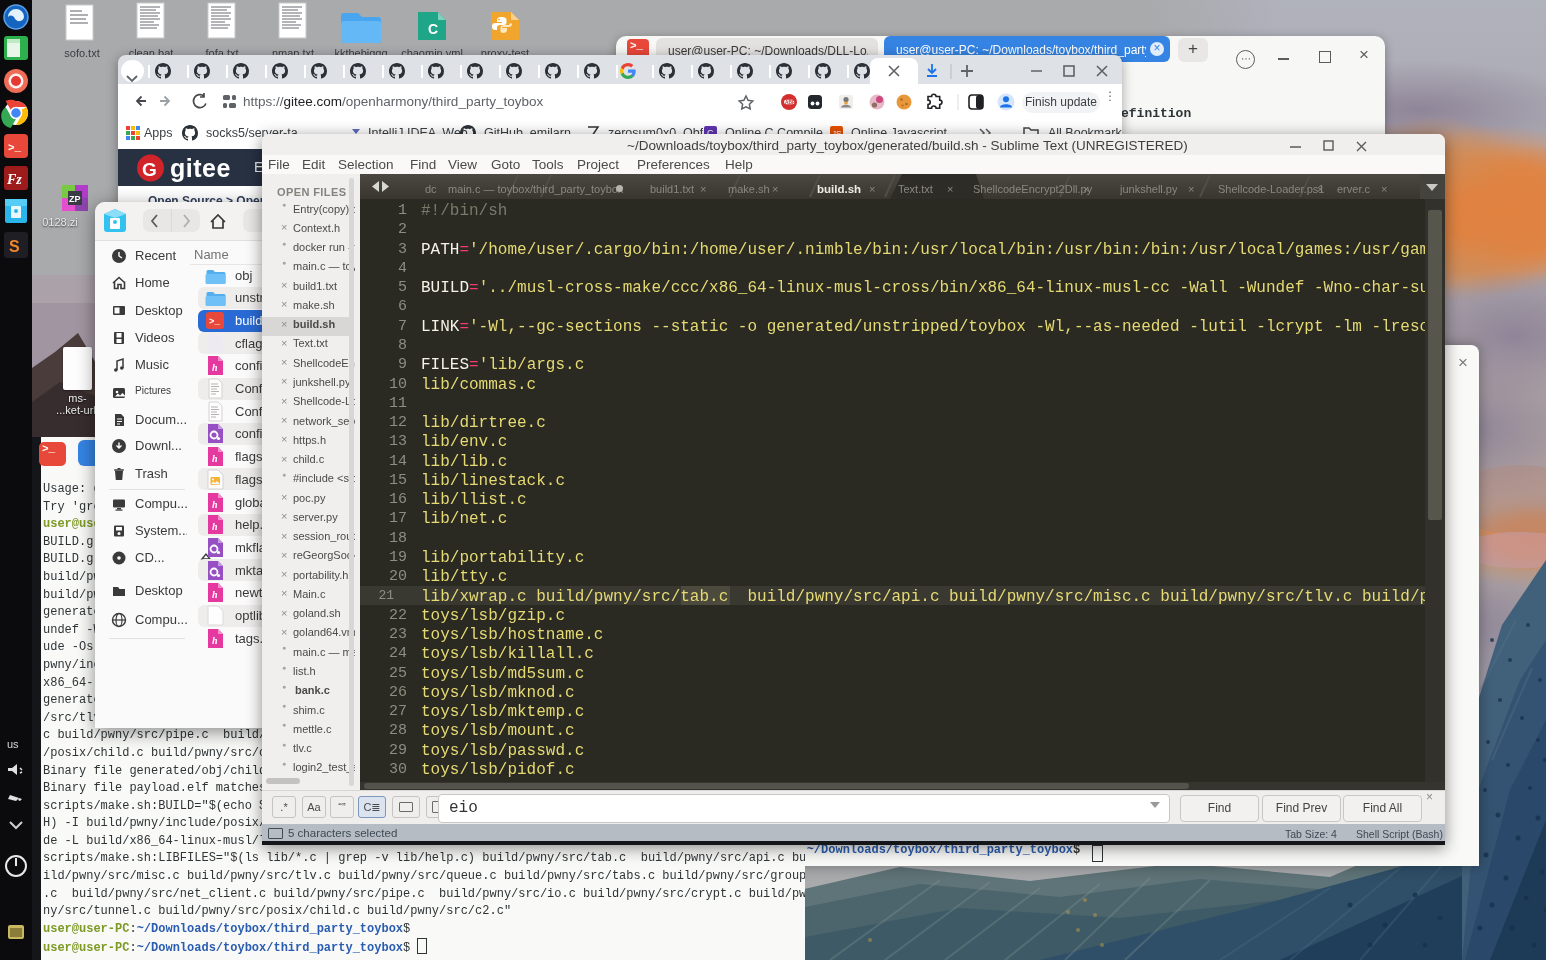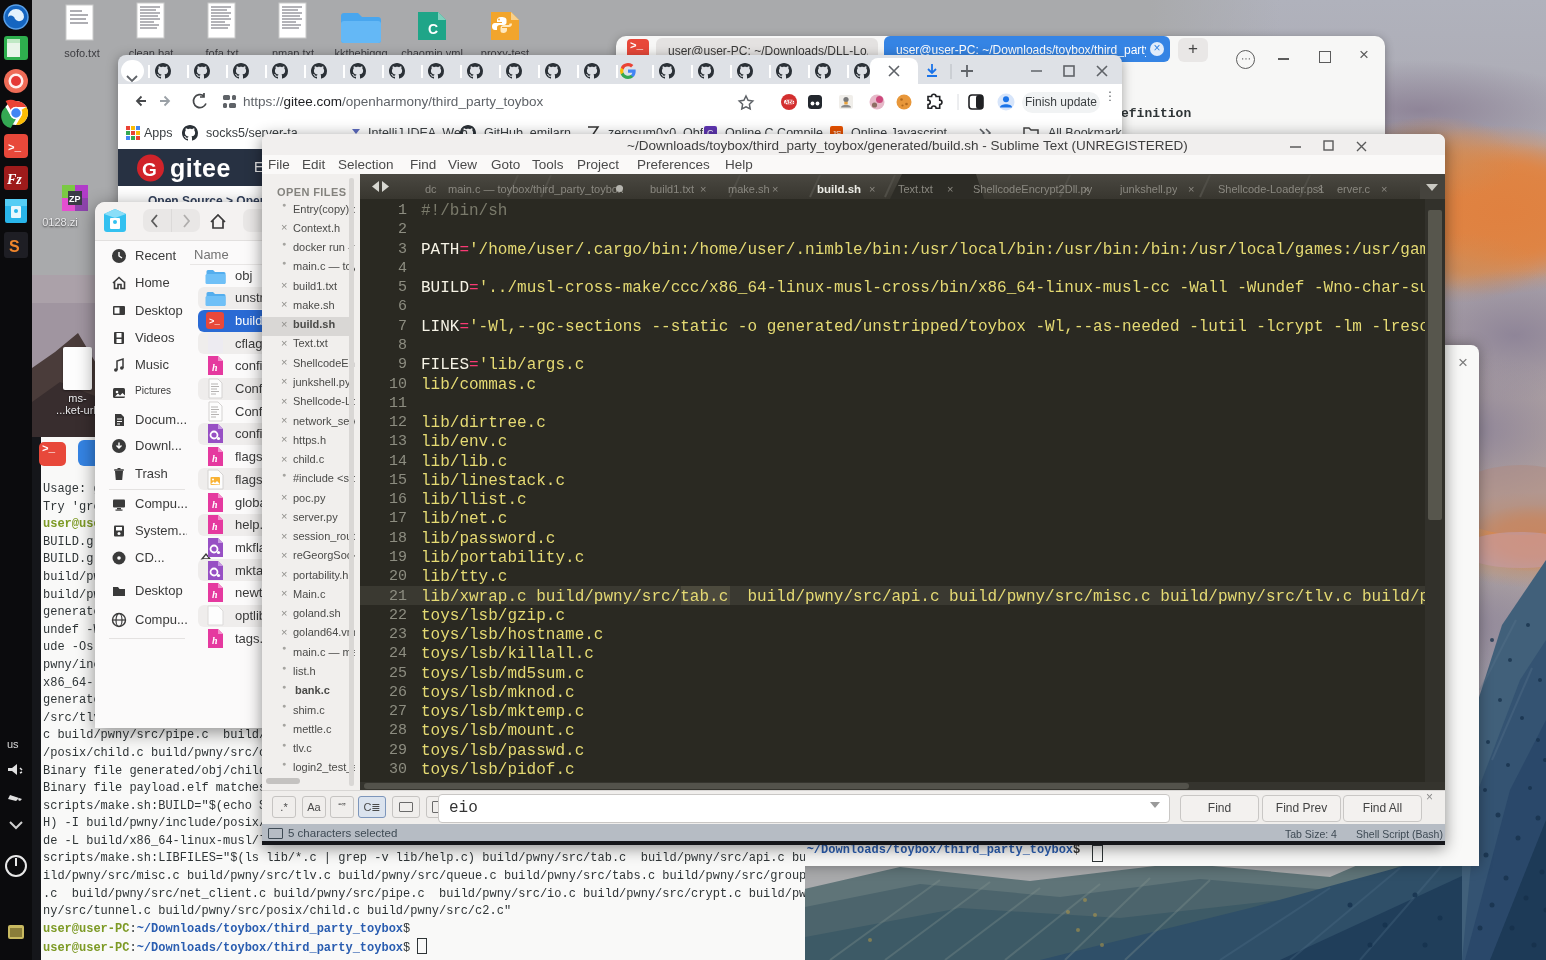--- a/index.html
+++ b/index.html
@@ -753,26 +753,25 @@
 <div class="a mono tl" style="left:159px;top:299.3px;width:1004px;font-size:16px"><span style="color:#e5da73">lib/env.c</span></div>
 <div class="a mono" style="left:117px;top:318.6px;width:28px;text-align:right;font-size:15px;color:#8d8d81">14</div>
 <div class="a mono tl" style="left:159px;top:318.6px;width:1004px;font-size:16px"><span style="color:#e5da73">lib/lib.c</span></div>
 <div class="a mono" style="left:117px;top:337.9px;width:28px;text-align:right;font-size:15px;color:#8d8d81">15</div>
 <div class="a mono tl" style="left:159px;top:337.9px;width:1004px;font-size:16px"><span style="color:#e5da73">lib/linestack.c</span></div>
 <div class="a mono" style="left:117px;top:357.1px;width:28px;text-align:right;font-size:15px;color:#8d8d81">16</div>
 <div class="a mono tl" style="left:159px;top:357.1px;width:1004px;font-size:16px"><span style="color:#e5da73">lib/llist.c</span></div>
 <div class="a mono" style="left:117px;top:376.4px;width:28px;text-align:right;font-size:15px;color:#8d8d81">17</div>
 <div class="a mono tl" style="left:159px;top:376.4px;width:1004px;font-size:16px"><span style="color:#e5da73">lib/net.c</span></div>
 <div class="a mono" style="left:117px;top:395.7px;width:28px;text-align:right;font-size:15px;color:#8d8d81">18</div>
-<div class="a mono tl" style="left:159px;top:395.7px;width:1004px;font-size:16px"><span style="color:#e5da73">lib/password.c</span></div>
 <div class="a mono" style="left:117px;top:415.0px;width:28px;text-align:right;font-size:15px;color:#8d8d81">19</div>
 <div class="a mono tl" style="left:159px;top:415.0px;width:1004px;font-size:16px"><span style="color:#e5da73">lib/portability.c</span></div>
 <div class="a mono" style="left:117px;top:434.2px;width:28px;text-align:right;font-size:15px;color:#8d8d81">20</div>
 <div class="a mono tl" style="left:159px;top:434.2px;width:1004px;font-size:16px"><span style="color:#e5da73">lib/tty.c</span></div>
-<div class="a mono" style="left:117px;top:453.5px;width:28px;text-align:right;font-size:15px;color:#8d8d81">21</div>
+<div class="a mono" style="left:104px;top:453.5px;width:28px;text-align:right;font-size:13px;color:#8d8d81">21</div>
 <div class="a mono tl" style="left:159px;top:453.5px;width:1004px;font-size:16px"><span style="color:#e5da73">lib/xwrap.c build/pwny/src/tab.c  build/pwny/src/api.c build/pwny/src/misc.c build/pwny/src/tlv.c build/pwn</span></div>
 <div class="a mono" style="left:117px;top:472.8px;width:28px;text-align:right;font-size:15px;color:#8d8d81">22</div>
 <div class="a mono tl" style="left:159px;top:472.8px;width:1004px;font-size:16px"><span style="color:#e5da73">toys/lsb/gzip.c</span></div>
 <div class="a mono" style="left:117px;top:492.0px;width:28px;text-align:right;font-size:15px;color:#8d8d81">23</div>
 <div class="a mono tl" style="left:159px;top:492.0px;width:1004px;font-size:16px"><span style="color:#e5da73">toys/lsb/hostname.c</span></div>
 <div class="a mono" style="left:117px;top:511.3px;width:28px;text-align:right;font-size:15px;color:#8d8d81">24</div>
 <div class="a mono tl" style="left:159px;top:511.3px;width:1004px;font-size:16px"><span style="color:#e5da73">toys/lsb/killall.c</span></div>
 <div class="a mono" style="left:117px;top:530.6px;width:28px;text-align:right;font-size:15px;color:#8d8d81">25</div>
 <div class="a mono tl" style="left:159px;top:530.6px;width:1004px;font-size:16px"><span style="color:#e5da73">toys/lsb/md5sum.c</span></div>
 <div class="a mono" style="left:117px;top:549.9px;width:28px;text-align:right;font-size:15px;color:#8d8d81">26</div>

